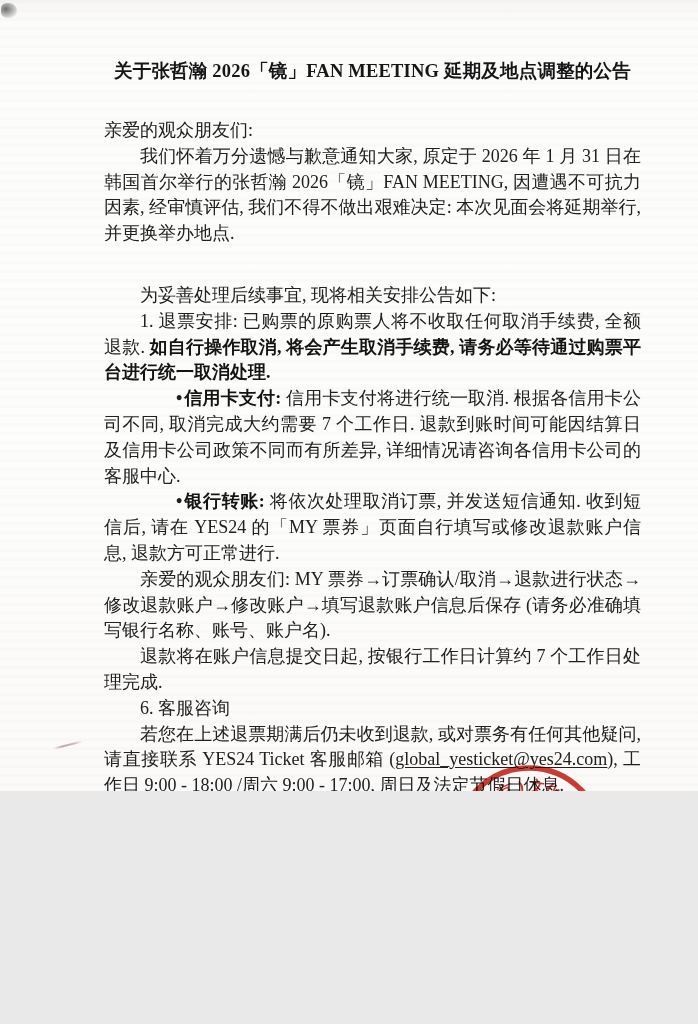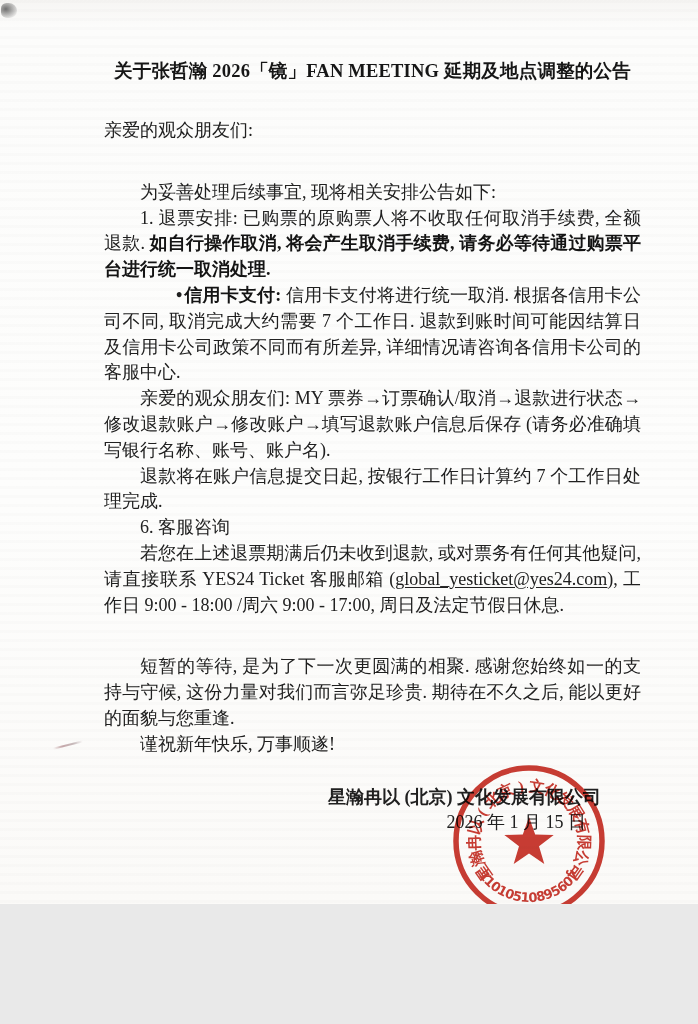--- a/index.html
+++ b/index.html
@@ -1,18 +1,18 @@
 <!DOCTYPE html>
 <html lang="zh"><head>
 <meta charset="utf-8">
 <style>
   html,body{margin:0;padding:0;}
   body{width:698px;height:1024px;background:#e9e9e9;}
   .page{
-    position:relative;width:698px;height:904px;overflow:hidden;
+    position:relative;width:698px;height:791px;overflow:hidden;
     background:
       repeating-linear-gradient(180deg, rgba(0,0,0,0.012) 0 3px, rgba(0,0,0,0) 3px 9px),
       linear-gradient(180deg,#f6f5f3 0%,#fcfcfb 3%,#fdfdfc 55%,#fbfaf8 100%);
     font-family:"Liberation Serif","DejaVu Serif",serif;
     color:#1d1d1d;
   }
   .content{position:absolute;left:104px;top:58px;width:537px;}
   .title{
     font-size:18.5px;font-weight:bold;text-align:center;
     margin:0 0 34px 0;letter-spacing:.2px;line-height:26px;color:#161616;
@@ -51,28 +51,30 @@
 
   <div class="smudge-corner"></div>
   <div class="smudge-pen"></div>
 
   <div class="content">
 
     <h1 class="title">关于张哲瀚 2026「镜」FAN MEETING 延期及地点调整的公告</h1>
 
     <p>亲爱的观众朋友们:</p>
 
+    <p class="indent">我们怀着万分遗憾与歉意通知大家, 原定于 2026 年 1 月 31 日在韩国首尔举行的张哲瀚 2026「镜」FAN MEETING, 因遭遇不可抗力因素, 经审慎评估, 我们不得不做出艰难决定: 本次见面会将延期举行, 并更换举办地点.</p>
 
 
     <p class="indent gap-top">为妥善处理后续事宜, 现将相关安排公告如下:</p>
 
     <p class="indent"><span>1. 退票安排: 已购票的原购票人将不收取任何取消手续费, 全额退款. </span><b>如自行操作取消, 将会产生取消手续费, 请务必等待通过购票平台进行统一取消处理.</b></p>
 
     <p class="indent"><span class="marker">•</span><b>信用卡支付: </b><span>信用卡支付将进行统一取消. 根据各信用卡公司不同, 取消完成大约需要 7 个工作日. 退款到账时间可能因结算日及信用卡公司政策不同而有所差异, 详细情况请咨询各信用卡公司的客服中心.</span></p>
 
+    <p class="indent"><span class="marker">•</span><b>银行转账: </b><span>将依次处理取消订票, 并发送短信通知. 收到短信后, 请在 YES24 的「MY 票券」页面自行填写或修改退款账户信息, 退款方可正常进行.</span></p>
 
     <p class="indent">亲爱的观众朋友们: MY 票券→订票确认/取消→退款进行状态→修改退款账户→修改账户→填写退款账户信息后保存 (请务必准确填写银行名称、账号、账户名).</p>
 
     <p class="indent">退款将在账户信息提交日起, 按银行工作日计算约 7 个工作日处理完成.</p>
 
     <p class="indent">6. 客服咨询</p>
 
     <p class="indent"><span>若您在上述退票期满后仍未收到退款, 或对票务有任何其他疑问, 请直接联系 YES24 Ticket 客服邮箱 (</span><span class="u">global_yesticket@yes24.com</span><span>), 工作日 9:00 - 18:00 /周六 9:00 - 17:00, 周日及法定节假日休息.</span></p>
 
     <p class="indent gap-top-lg">短暂的等待, 是为了下一次更圆满的相聚. 感谢您始终如一的支持与守候, 这份力量对我们而言弥足珍贵. 期待在不久之后, 能以更好的面貌与您重逢.</p>

